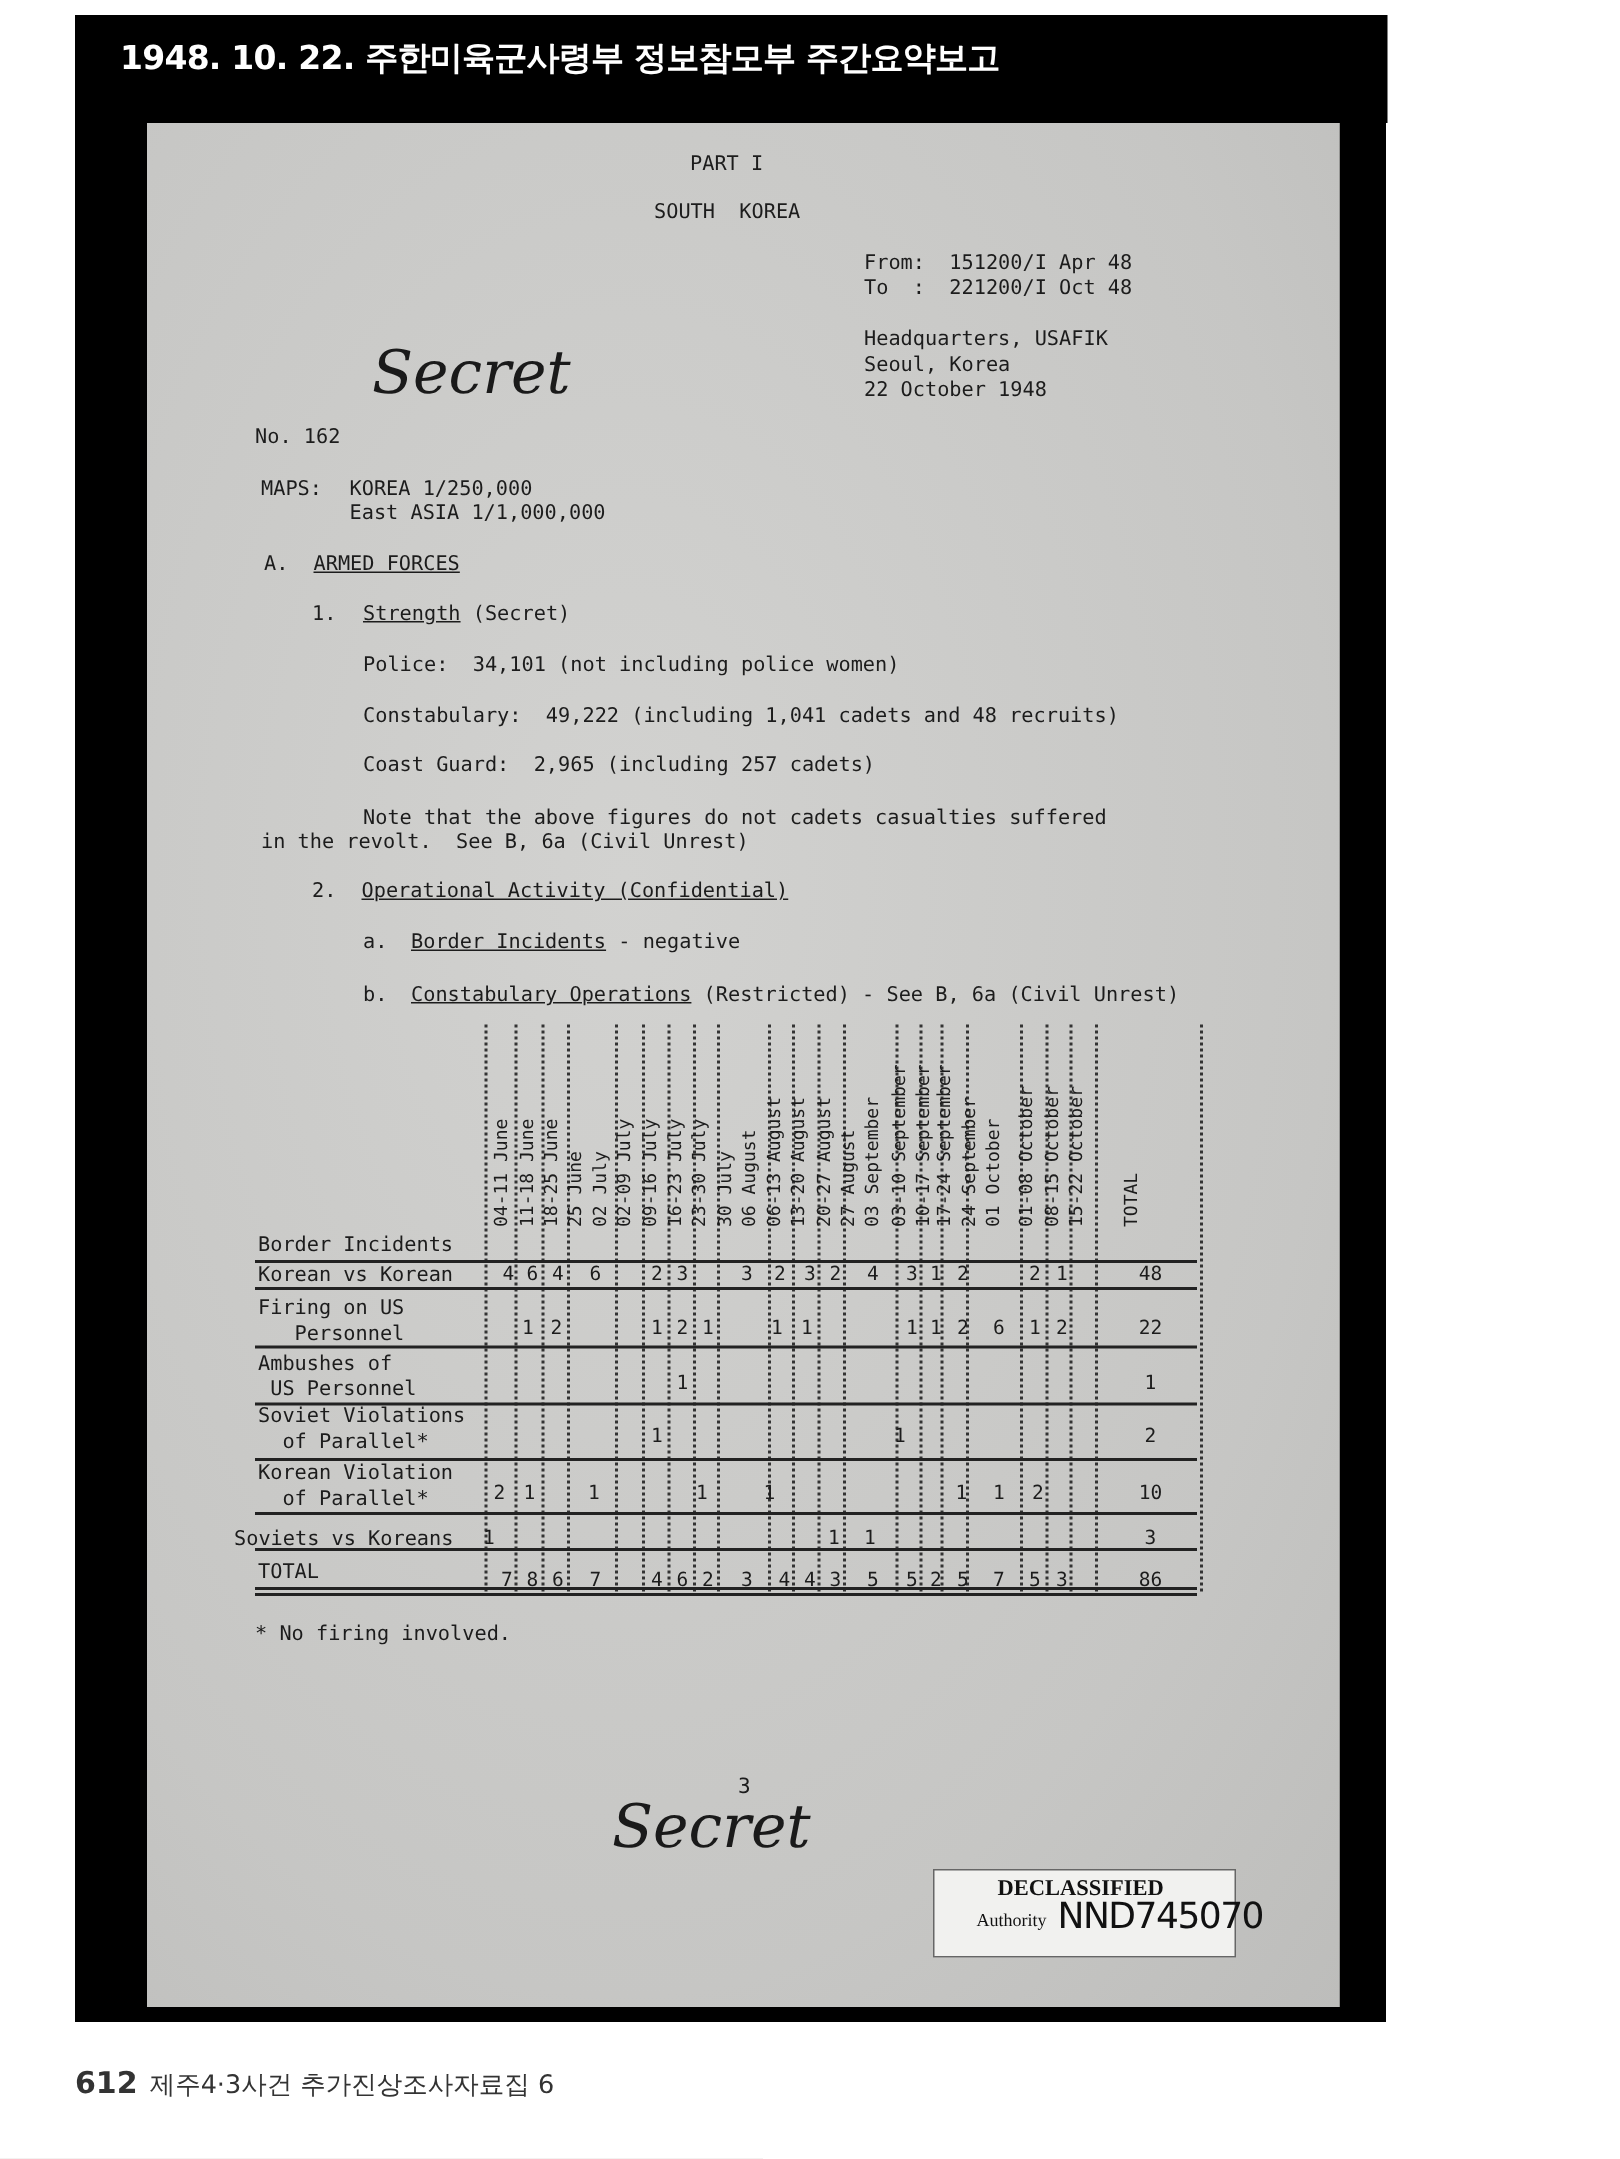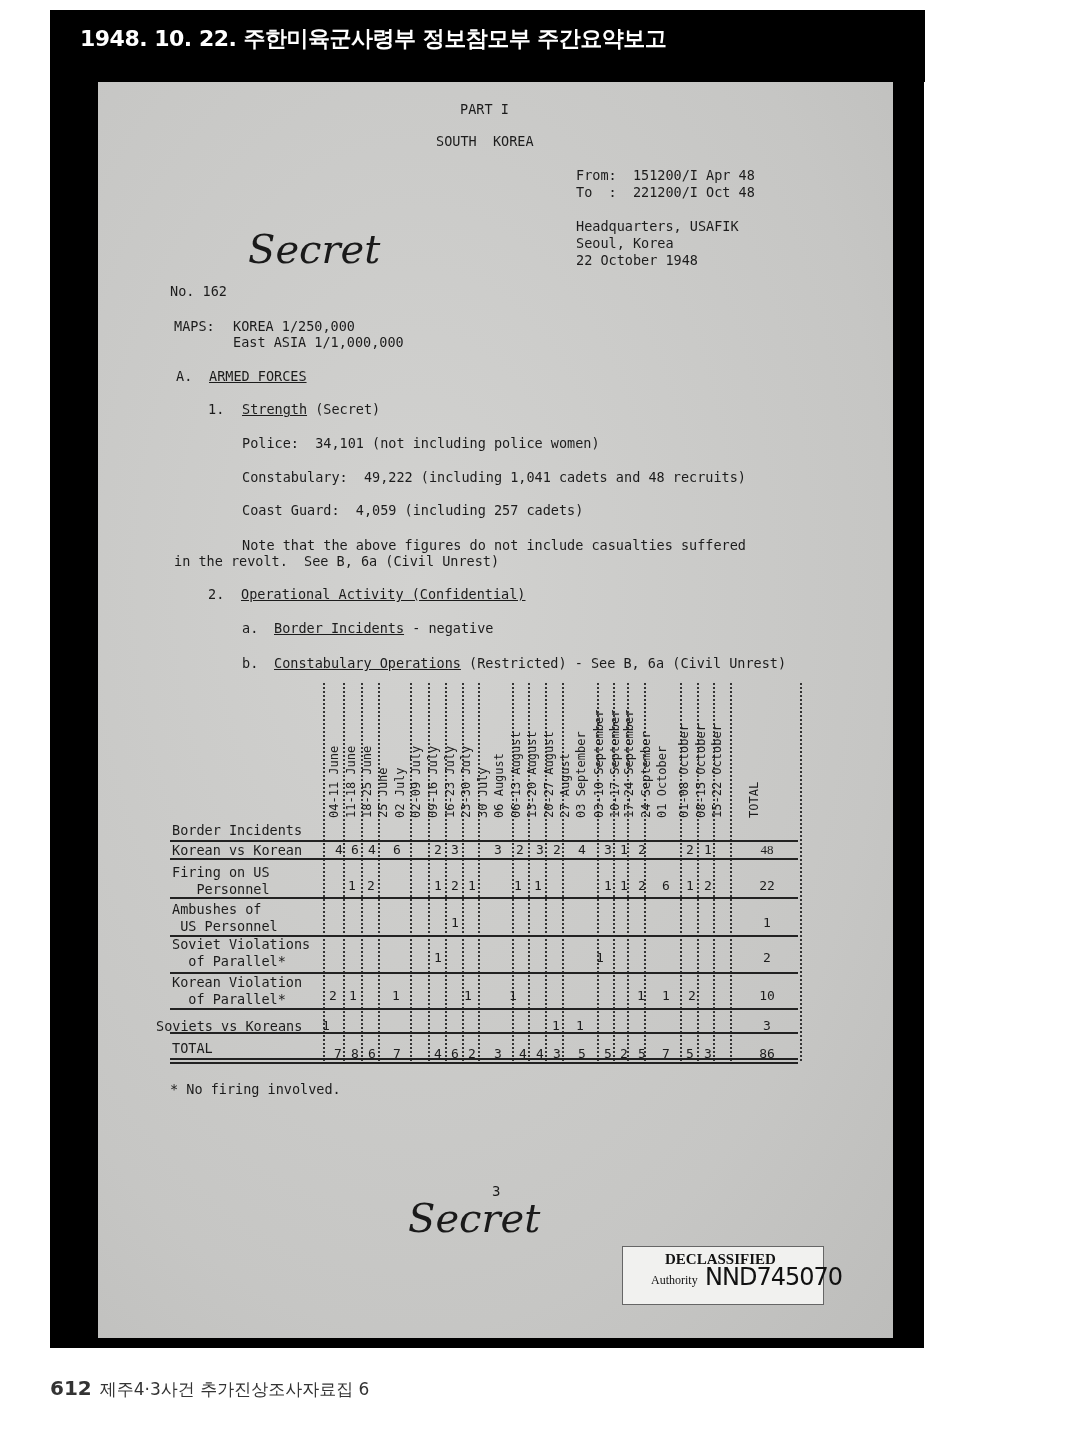--- a/index.html
+++ b/index.html
@@ -47,22 +47,22 @@
 <div class="doc" style="left:174px;top:318px;">MAPS:</div>
 <div class="doc" style="left:233px;top:318px;">KOREA 1/250,000</div>
 <div class="doc" style="left:233px;top:334px;">East ASIA 1/1,000,000</div>
 
 <div class="doc" style="left:176px;top:368px;">A.</div>
 <div class="doc u" style="left:209px;top:368px;">ARMED FORCES</div>
 <div class="doc" style="left:208px;top:401px;">1.</div>
 <div class="doc" style="left:242px;top:401px;"><span class="u">Strength</span><span> (Secret)</span></div>
 <div class="doc" style="left:242px;top:435px;">Police:  34,101 (not including police women)</div>
 <div class="doc" style="left:242px;top:469px;">Constabulary:  49,222 (including 1,041 cadets and 48 recruits)</div>
-<div class="doc" style="left:242px;top:502px;">Coast Guard:  4,059 (including 257 cadets)</div>
-<div class="doc" style="left:242px;top:537px;">Note that the above figures do not include casualties suffered</div>
+<div class="doc" style="left:242px;top:502px;">Coast Guard:  2,965 (including 257 cadets)</div>
+<div class="doc" style="left:242px;top:537px;">Note that the above figures do not cadets casualties suffered</div>
 <div class="doc" style="left:174px;top:553px;">in the revolt.  See B, 6a (Civil Unrest)</div>
 <div class="doc" style="left:208px;top:586px;">2.</div>
 <div class="doc u" style="left:241px;top:586px;">Operational Activity (Confidential)</div>
 <div class="doc" style="left:242px;top:620px;">a.</div>
 <div class="doc" style="left:274px;top:620px;"><span class="u">Border Incidents</span><span> - negative</span></div>
 <div class="doc" style="left:242px;top:655px;">b.</div>
 <div class="doc" style="left:274px;top:655px;"><span class="u">Constabulary Operations</span><span> (Restricted) - See B, 6a (Civil Unrest)</span></div>
 
 <div id="table">
     <div class="vline" style="left:323px;top:683px;height:378px;"></div>
@@ -132,21 +132,21 @@
     <div class="cell" style="left:490px;top:842px;">3</div>
     <div class="cell" style="left:512px;top:842px;">2</div>
     <div class="cell" style="left:532px;top:842px;">3</div>
     <div class="cell" style="left:549px;top:842px;">2</div>
     <div class="cell" style="left:574px;top:842px;">4</div>
     <div class="cell" style="left:600px;top:842px;">3</div>
     <div class="cell" style="left:616px;top:842px;">1</div>
     <div class="cell" style="left:634px;top:842px;">2</div>
     <div class="cell" style="left:682px;top:842px;">2</div>
     <div class="cell" style="left:700px;top:842px;">1</div>
-    <div class="cell" style="left:756px;top:842px;width:22px;font-family:Liberation Serif, serif;">48</div>
+    <div class="cell" style="left:756px;top:842px;width:22px;">48</div>
     <div class="rowlabel" style="left:172px;top:864px;">Firing on US
    Personnel</div>
     <div class="cell" style="left:344px;top:878px;">1</div>
     <div class="cell" style="left:363px;top:878px;">2</div>
     <div class="cell" style="left:430px;top:878px;">1</div>
     <div class="cell" style="left:447px;top:878px;">2</div>
     <div class="cell" style="left:464px;top:878px;">1</div>
     <div class="cell" style="left:510px;top:878px;">1</div>
     <div class="cell" style="left:530px;top:878px;">1</div>
     <div class="cell" style="left:600px;top:878px;">1</div>

